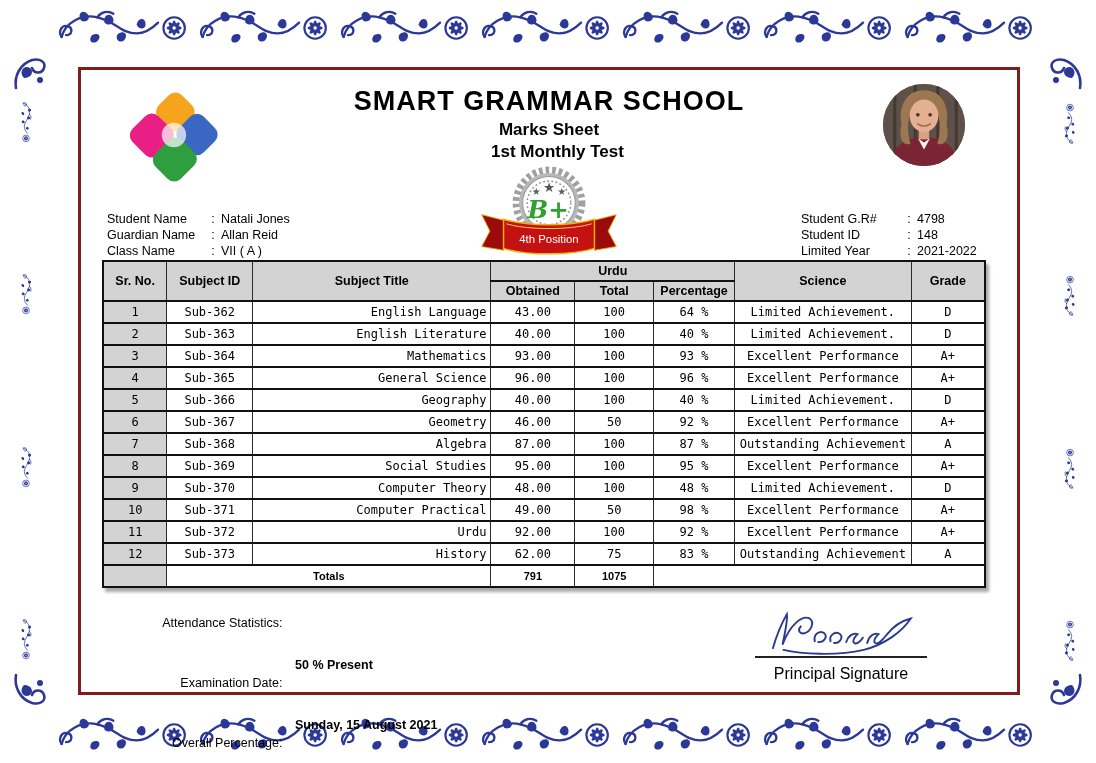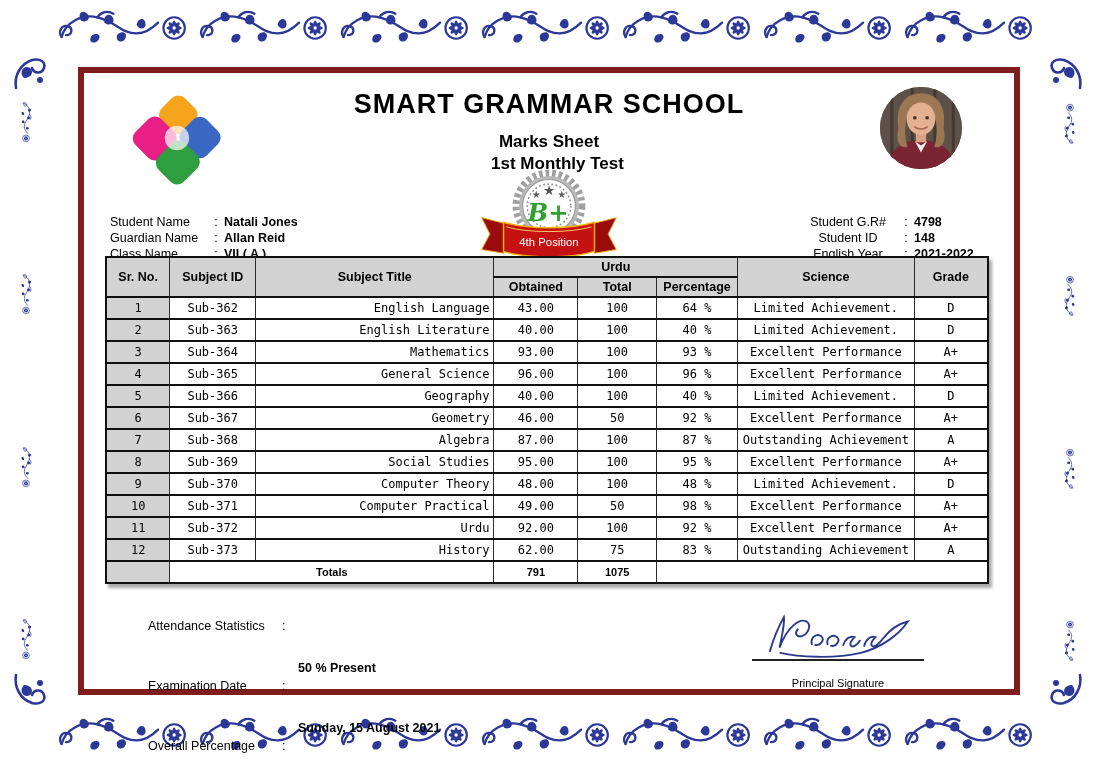--- a/index.html
+++ b/index.html
@@ -19,72 +19,72 @@
   .band-right .owv svg { transform:rotate(-90deg); }
   .corner { position:absolute; width:40px; height:40px; }
   .corner svg { width:40px; height:40px; display:block; }
   .corner.tl { top:52px; left:10px; }
   .corner.tr { top:52px; right:10px; transform:scaleX(-1); }
   .corner.bl { bottom:52px; left:10px; transform:scaleY(-1); }
   .corner.br { bottom:52px; right:10px; transform:scale(-1,-1); }
 
   
   .frame { position:absolute; left:78px; top:67px; width:942px; height:628px;
-           border:6px solid #7f1d1d; background:#fff; }
+           border:3px solid #7f1d1d; background:#fff; }
 
   
   .logo { position:absolute; left:40px; top:18px; width:104px; height:94px; }
   .logo svg { width:100%; height:100%; }
   .head-center { position:absolute; left:0; right:0; top:16px; text-align:center; }
   .school-name { font-size:27px; font-weight:900; letter-spacing:1px; color:#000; }
-  .doc-title   { font-size:17px; font-weight:bold; margin-top:12px; }
+  .doc-title   { font-size:17px; font-weight:bold; margin-top:3px; }
   .test-name   { font-size:17px; font-weight:bold; margin-top:2px;margin-left:17px; }
 
   .badge { position:absolute; left:50%; transform:translateX(-50%); top:92px; width:160px; height:100px; }
   .badge svg { width:100%; height:100%; }
 
   .photo { position:absolute; right:52px; top:14px; width:82px; height:82px; border-radius:50%;
            overflow:hidden; background:#6a5b4e; }
   .photo svg { width:100%; height:100%; display:block; }
 
   
   .info-left  { position:absolute; left:26px;  top:141px; font-size:12.5px; }
   .info-right { position:absolute; right:28px; top:141px; font-size:12.5px; }
   .info-row { display:flex; line-height:16px; }
   .info-left  .ilabel { width:98px; }
   .info-left  .icolon { width:16px; text-align:center; }
-  .info-right .ilabel { width:100px; text-align:center; }
+  .info-right .ilabel { width:100px; text-align:left; }
   .info-right .icolon { width:16px; text-align:center; }
   .info-right .ivalue { width:72px; }
-  .ivalue { font-weight:bold; }
-
-  
-  table.marks { position:absolute; left:21px; top:183px; width:884px; border-collapse:collapse;
+  .ivalue { font-weight:normal; }
+
+  
+  table.marks { position:absolute; left:21px; top:190px; width:884px; border-collapse:collapse;
                 box-shadow:3px 4px 3px #a8a8a8; background:#fff; }
   table.marks th, table.marks td { border-left:1px solid #2b2b2b; border-right:1px solid #2b2b2b;
                 border-top:2px solid #111; border-bottom:2px solid #111; }
   table.marks { border:2px solid #111; }
   th { background:#d3d3d3; font-size:12.5px; font-weight:bold; height:20px; padding:0 2px; }
   td { font-family:"DejaVu Sans Mono", monospace; font-size:12px; height:22px; text-align:center; padding:0 4px; }
   td.c-sr { background:#d3d3d3; }
   td.c-title { text-align:right; padding-left:7px; }
   tfoot td { font-family:"Liberation Sans", sans-serif; font-weight:bold; font-size:11px; }
 
   
   .summary { position:absolute; left:64px; top:544px; font-size:12.5px; }
   .sum-row { display:flex; line-height:18px; }
-  .sum-row .slabel { width:134px; }
+  .sum-row .slabel { width:134px;text-align:right; }
   .sum-row .scolon { width:16px; }
   .sum-row .svalue { font-weight:bold;margin-top:42px; }
 
   
   .signature { position:absolute; right:86px; top:538px; width:180px; text-align:center; }
   .sig-scribble { width:180px; height:48px; display:block; }
   .sig-line { border-top:2px solid #222; width:172px; margin:0 auto; }
-  .sig-caption { font-size:11px; margin-top:16px; }
+  .sig-caption { font-size:16px; margin-top:7px; }
 </style>
 </head>
 <body>
 
 <div class="page">
 
   <svg width="0" height="0" style="position:absolute">
     <symbol id="orn" viewBox="0 0 150 44">
       <g fill="none" stroke="#2c3897" stroke-width="2.6" stroke-linecap="round">
         <path d="M4 32 C8 16 26 6 44 10 C64 14 70 28 88 28 C98 28 106 22 112 16"></path>
@@ -334,21 +334,21 @@
           <span class="ilabel">Student G.R#</span>
           <span class="icolon">:</span>
           <span class="ivalue">4798</span>
         </div>
       <div class="info-row">
           <span class="ilabel">Student ID</span>
           <span class="icolon">:</span>
           <span class="ivalue">148</span>
         </div>
       <div class="info-row">
-          <span class="ilabel">English Year</span>
+          <span class="ilabel">Limited Year</span>
           <span class="icolon">:</span>
           <span class="ivalue">2021-2022</span>
         </div>
     </div>
 
     <table class="marks">
       <colgroup>
         <col style="width:64px">
           <col style="width:86px">
           <col style="width:239px">

